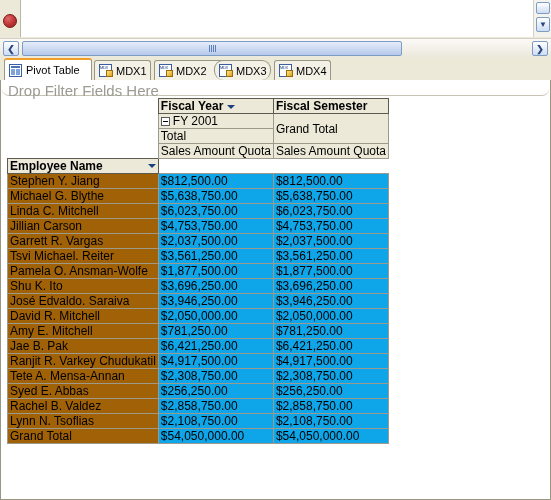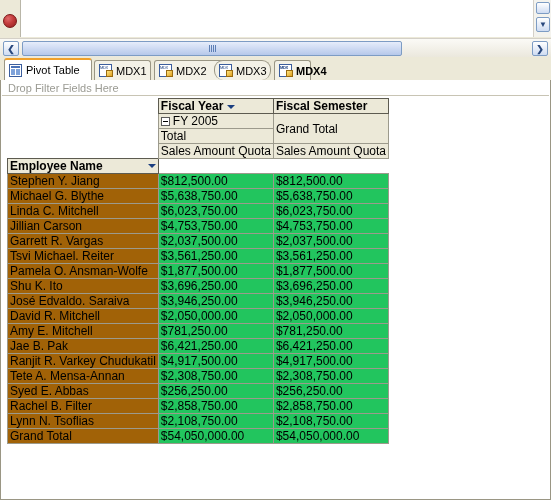--- a/index.html
+++ b/index.html
@@ -140,23 +140,24 @@
     background:#ffffff;
     border:1px solid #9a9684;
     border-top:none;
     box-sizing:border-box;
   }
   .filter-bar{
     position:absolute;left:1px;top:1px;width:547px;height:15px;
     border-bottom:1px solid #c8c4b4;
     box-sizing:border-box;
     color:#9b9b93;
-    font-size:11px;
+    font-size:15px;
     padding:1px 0 0 6px;
     background:#fff;
+    border-radius:7px;
   }
   .grid{
     position:absolute;left:6px;top:18px;
     border-collapse:collapse;
     font-size:12px;
   }
   .grid td{
     border:1px solid #9c9a8c;
     padding:0 2px;
     height:14px;
@@ -164,21 +165,21 @@
     white-space:nowrap;
     box-sizing:border-box;
     vertical-align:middle;
   }
   .fieldbtn{
     background:#ece9d8;font-weight:bold;
     border:1px solid #5d5b50 !important;
   }
   .cell-lbl{background:#ece9d8;font-weight:normal;}
   .cell-rowhdr{background:#a16207;font-weight:normal;}
-  .cell-data{background:#22c55e;color:#000;margin-top:45px;}
+  .cell-data{background:#0ea5e9;color:#000;margin-top:45px;}
   .blank{border:none !important;background:transparent;}
   .arrow-dn{
     display:inline-block;
     width:0;height:0;
     border-left:4px solid transparent;
     border-right:4px solid transparent;
     border-top:4px solid #1b3f80;
     margin-left:4px;
     vertical-align:middle;
   }
@@ -229,21 +230,21 @@
     <span>MDX1</span>
   </div>
   <div class="tab" style="left:154px;width:77px;">
     <span class="tab-ico ico-mdx"></span>
     <span>MDX2</span>
   </div>
   <div class="tab" style="left:214px;width:57px;border-radius:9px;">
     <span class="tab-ico ico-mdx"></span>
     <span>MDX3</span>
   </div>
-  <div class="tab" style="left:274px;width:37px;font-weight:bold;">
+  <div class="tab" style="left:274px;width:57px;">
     <span class="tab-ico ico-mdx"></span>
     <span>MDX4</span>
   </div>
 </div>
 
 <div class="pivot-pane">
 
   <div class="filter-bar">Drop Filter Fields Here</div>
 
   <table class="grid">
@@ -255,21 +256,21 @@
         <span>Fiscal Year</span><span class="arrow-dn"></span>
       </td>
       <td class="fieldbtn w-val">
         <span>Fiscal Semester</span>
       </td>
     </tr>
 
     <tr>
       <td class="blank w-name" rowspan="3"></td>
       <td class="cell-lbl w-val">
-        <span class="expand-box"></span><span>FY 2005</span>
+        <span class="expand-box"></span><span>FY 2001</span>
       </td>
       <td class="cell-lbl w-val" rowspan="2">Grand Total</td>
     </tr>
     <tr>
       <td class="cell-lbl w-val">Total</td>
     </tr>
     <tr>
       <td class="cell-lbl w-val">Sales Amount Quota</td>
       <td class="cell-lbl w-val">Sales Amount Quota</td>
     </tr>
@@ -352,21 +353,21 @@
           <td class="cell-rowhdr w-name">Tete A. Mensa-Annan</td>
           <td class="cell-data w-val">$2,308,750.00</td>
           <td class="cell-data w-val">$2,308,750.00</td>
         </tr>
         <tr>
           <td class="cell-rowhdr w-name">Syed E. Abbas</td>
           <td class="cell-data w-val">$256,250.00</td>
           <td class="cell-data w-val">$256,250.00</td>
         </tr>
         <tr>
-          <td class="cell-rowhdr w-name">Rachel B. Filter</td>
+          <td class="cell-rowhdr w-name">Rachel B. Valdez</td>
           <td class="cell-data w-val">$2,858,750.00</td>
           <td class="cell-data w-val">$2,858,750.00</td>
         </tr>
         <tr>
           <td class="cell-rowhdr w-name">Lynn N. Tsoflias</td>
           <td class="cell-data w-val">$2,108,750.00</td>
           <td class="cell-data w-val">$2,108,750.00</td>
         </tr>
         <tr>
           <td class="cell-rowhdr w-name">Grand Total</td>

